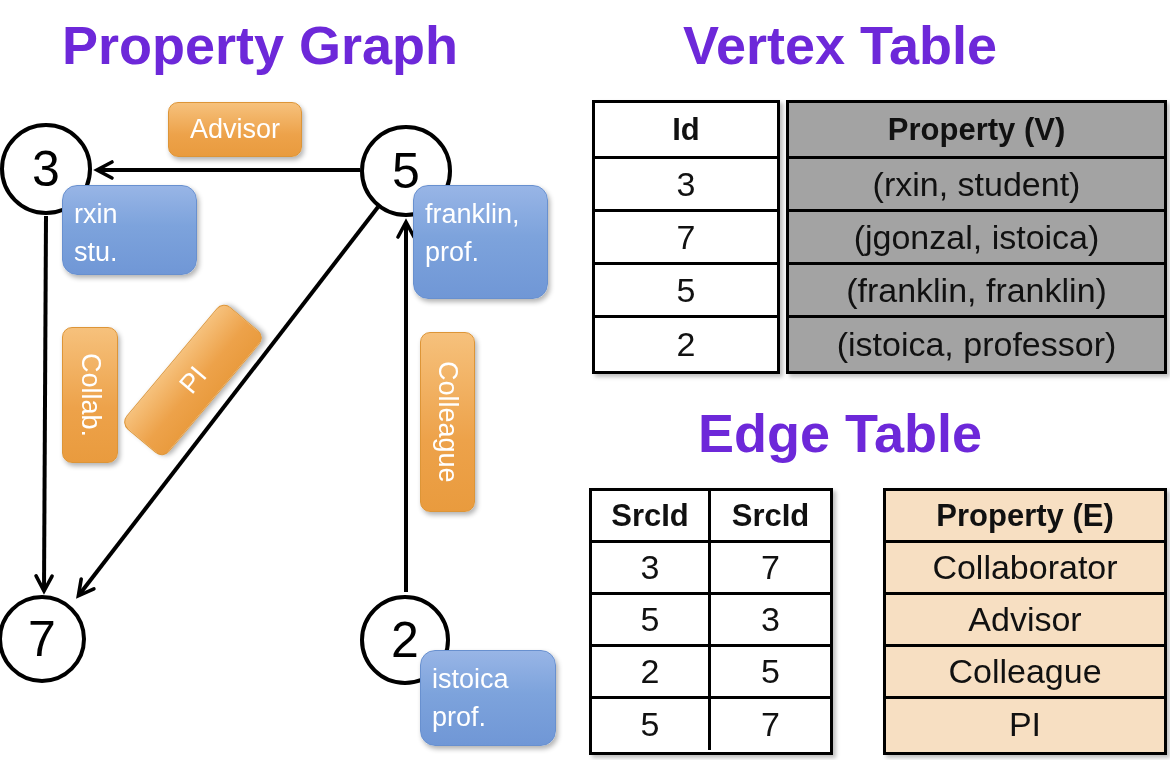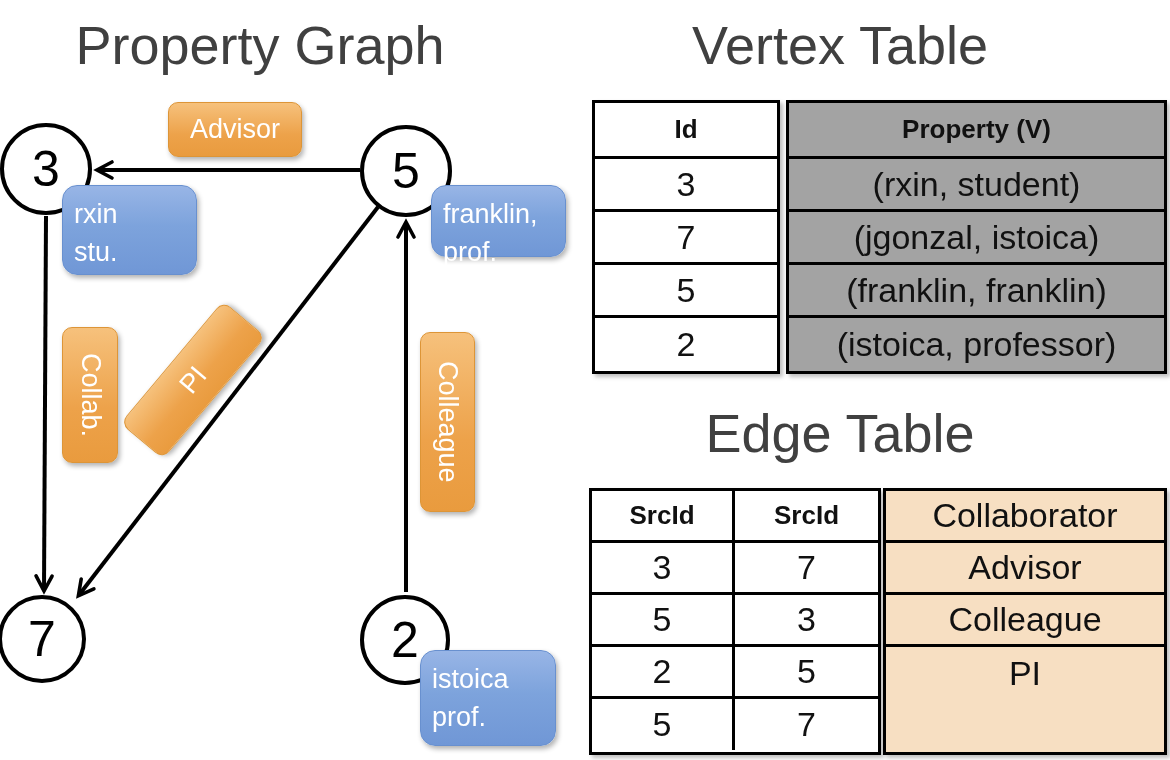--- a/index.html
+++ b/index.html
@@ -1,22 +1,22 @@
 <!DOCTYPE html>
 <html><head>
 <meta charset="utf-8">
 <style>
   html,body{margin:0;padding:0;background:#fff;}
   .canvas{
     position:relative;width:1170px;height:760px;overflow:hidden;
     background:#fff;font-family:"Liberation Sans",sans-serif;color:#111;
   }
   .title{
-    position:absolute;margin:0;font-weight:400;font-size:54px;
-    letter-spacing:0px;text-align:center;color:#404040;white-space:nowrap;
+    position:absolute;margin:0;font-weight:700;font-size:54px;
+    letter-spacing:0px;text-align:center;color:#6d28d9;white-space:nowrap;
   }
   .graph-title{left:0;top:14px;width:520px;}
   .vt-title{left:640px;top:14px;width:400px;}
   .et-title{left:640px;top:402px;width:400px;}
 
   
   .edges{position:absolute;left:0;top:0;z-index:1;}
   .node{
     position:absolute;z-index:2;background:#fff;border:4px solid #000;
     border-radius:50%;display:flex;align-items:center;justify-content:center;
@@ -40,24 +40,24 @@
 
   
   .tbl{
     position:absolute;border:3px solid #000;box-sizing:border-box;
     display:grid;background:#fff;box-shadow:3px 3px 4px rgba(0,0,0,.25);
   }
   .tbl .cell{
     display:flex;align-items:center;justify-content:center;
     font-size:34px;border-bottom:3px solid #000;white-space:nowrap;
   }
-  .tbl .cell.header{font-size:26px;font-weight:700;}
+  .tbl .cell.header{font-size:31px;font-weight:700;}
   .vt-id   {left:592px;top:100px;width:188px;height:274px;grid-template-rows:56px 53px 53px 53px 53px;}
   .vt-prop {left:786px;top:100px;width:381px;height:274px;grid-template-rows:56px 53px 53px 53px 53px;background:#a3a3a3;}
-  .et-ids  {left:589px;top:488px;width:292px;height:267px;grid-template-columns:1fr 1fr;grid-template-rows:52px 52px 52px 52px 51px;}
+  .et-ids  {left:589px;top:488px;width:244px;height:267px;grid-template-columns:1fr 1fr;grid-template-rows:52px 52px 52px 52px 51px;}
   .et-prop {left:883px;top:488px;width:284px;height:267px;grid-template-rows:52px 52px 52px 52px 51px;background:#f7dfc2;}
   .vt-id .cell:last-child, .vt-prop .cell:last-child, .et-prop .cell:last-child{border-bottom:none;}
   .et-ids .cell:nth-last-child(-n+2){border-bottom:none;}
   .et-ids .cell:nth-child(odd){border-right:3px solid #000;}
 </style>
 </head>
 <body>
 
 <div class="canvas">
 
@@ -85,21 +85,21 @@
     <span>7</span>
   </div>
   <div class="node" style="left:360px;top:595px;width:90px;height:90px;">
     <span>2</span>
   </div>
 
   <div class="vbox" style="left:62px;top:185px;width:135px;height:90px;">
     <div>rxin</div>
     <div>stu.</div>
   </div>
-  <div class="vbox" style="left:431px;top:185px;width:135px;height:72px;">
+  <div class="vbox" style="left:413px;top:185px;width:135px;height:114px;">
     <div>franklin,</div>
     <div>prof.</div>
   </div>
   <div class="vbox" style="left:420px;top:650px;width:136px;height:96px;">
     <div>istoica</div>
     <div>prof.</div>
   </div>
 
   <div class="ebox" style="left:168px;top:102px;width:134px;height:55px;">Advisor</div>
   <div class="ebox vert" style="left:62px;top:327px;width:56px;height:136px;">Collab.</div>
@@ -133,19 +133,20 @@
     <div class="cell">7</div>
     <div class="cell">5</div>
     <div class="cell">3</div>
     <div class="cell">2</div>
     <div class="cell">5</div>
     <div class="cell">5</div>
     <div class="cell">7</div>
   </div>
 
   <div class="tbl et-prop">
+    <div class="cell header">Property (E)</div>
     <div class="cell">Collaborator</div>
     <div class="cell">Advisor</div>
     <div class="cell">Colleague</div>
     <div class="cell">PI</div>
   </div>
 
 </div>
 
 </body></html>

